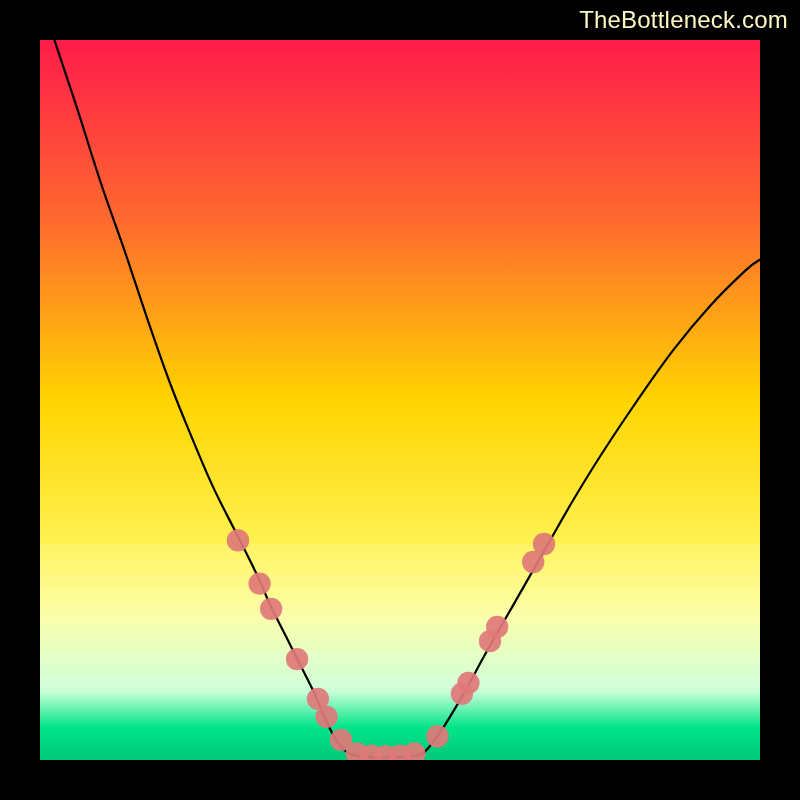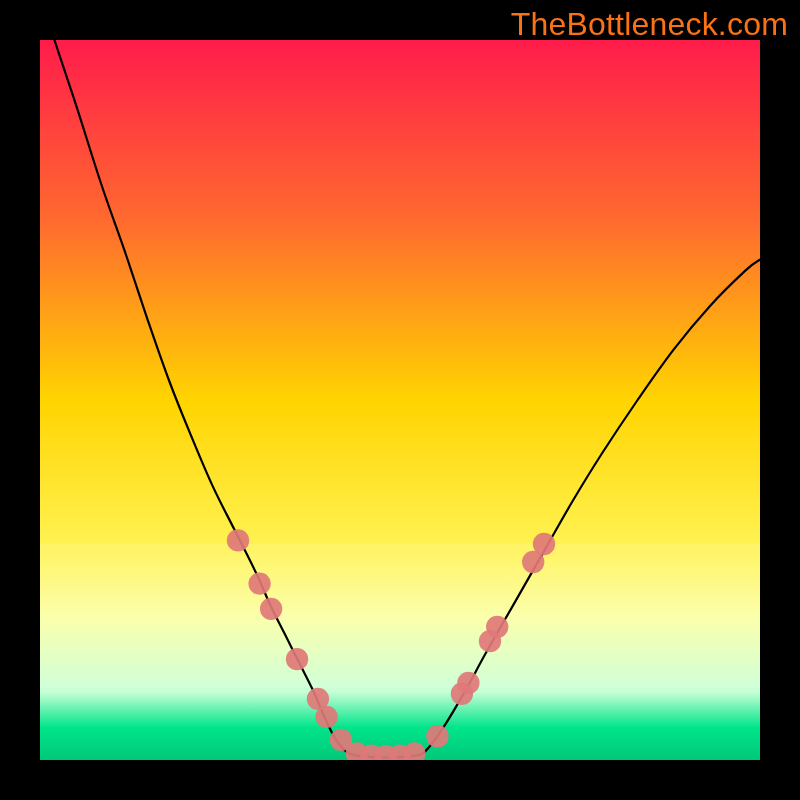--- a/index.html
+++ b/index.html
@@ -15,23 +15,23 @@
     left: 40px;
     top: 40px;
     width: 720px;
     height: 720px;
   }
   .watermark {
     position: absolute;
     top: 6px;
     right: 12px;
     font-family: Arial, Helvetica, sans-serif;
-    font-size: 32px;
+    font-size: 24px;
     font-weight: 500;
-    color: #f97316;
+    color: #fef9c3;
     letter-spacing: 0.2px;
   }
   svg { display: block; }
 </style>
 </head>
 <body>
 
 <div class="watermark">TheBottleneck.com</div>
 
 <div class="chart-area">

